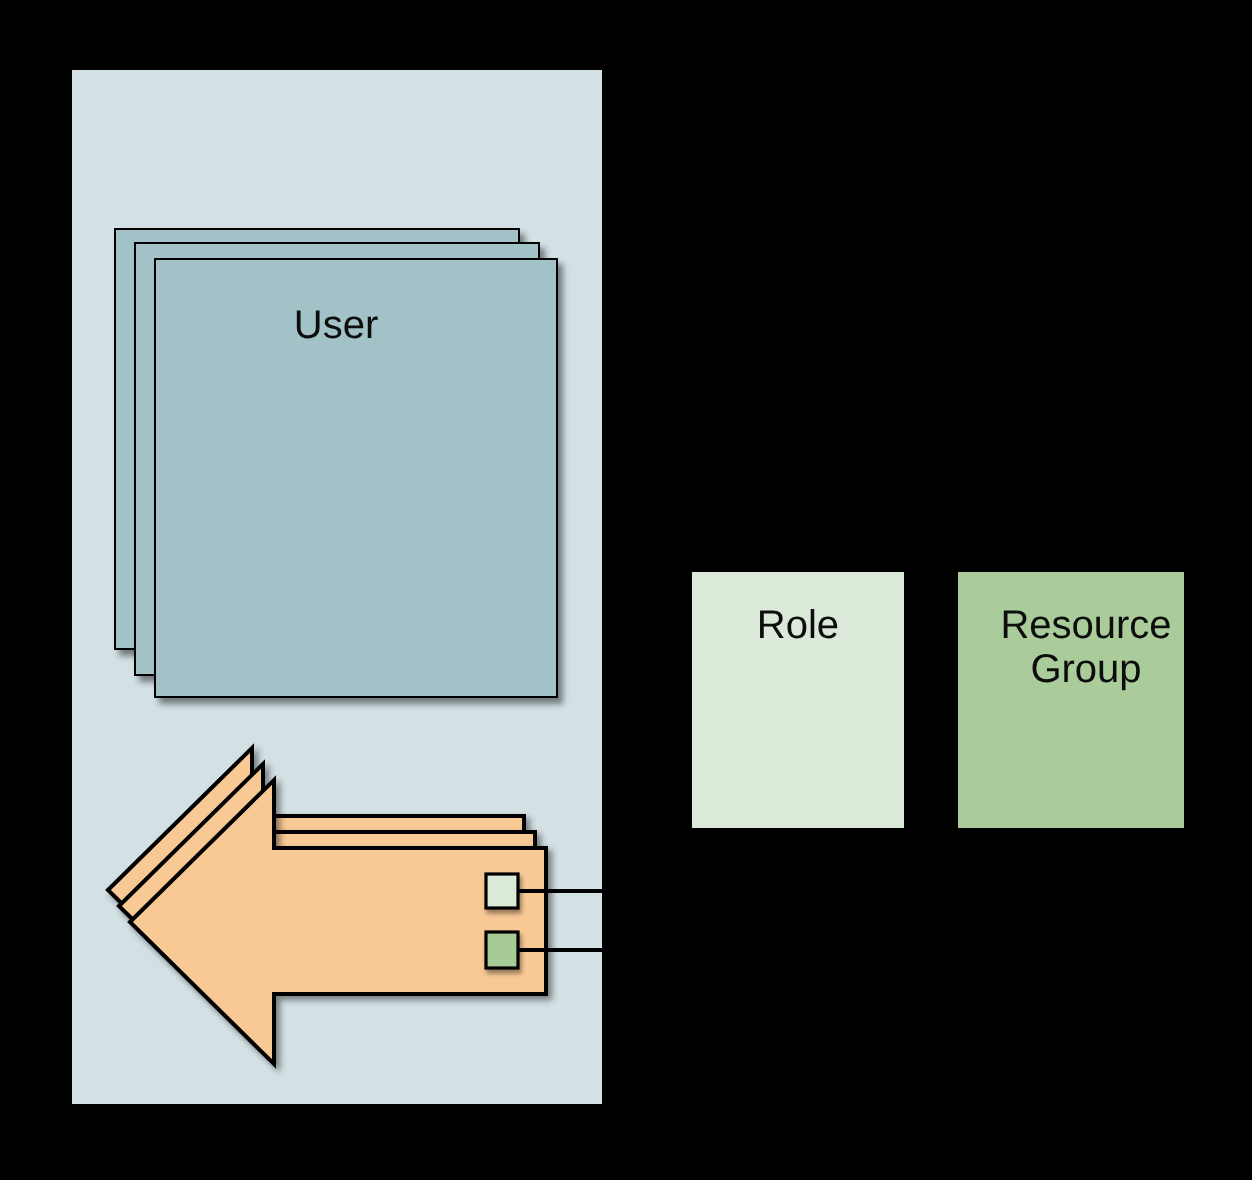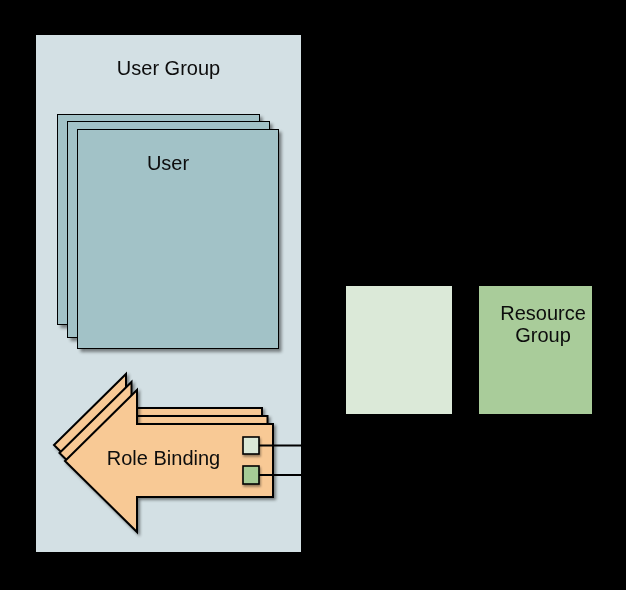--- a/index.html
+++ b/index.html
@@ -108,18 +108,17 @@
     <polygon class="arrow-shape" transform="translate(-5.5,-8)" points="65,461 137,390 137,424 273,424 273,497 137,497 137,532"></polygon>
     <polygon class="arrow-shape" points="65,461 137,390 137,424 273,424 273,497 137,497 137,532"></polygon>
 
     <line class="connector" x1="259" y1="445.5" x2="301" y2="445.5"></line>
     <line class="connector" x1="259" y1="475" x2="301" y2="475"></line>
 
     <rect class="chip chip-role" x="243" y="437" width="16" height="17"></rect>
     <rect class="chip chip-resource" x="243" y="466" width="16" height="18"></rect>
   </svg>
 
-  <div class="abs label center user-group-label">User Group</div>
   <div class="abs label center user-label">User</div>
-  <div class="abs label center role-binding-label">Role Binding</div>
+  <div class="abs label center role-label">Role</div>
   <div class="abs label resource-group-label">Resource Group</div>
 
 </div>
 
 </body></html>

